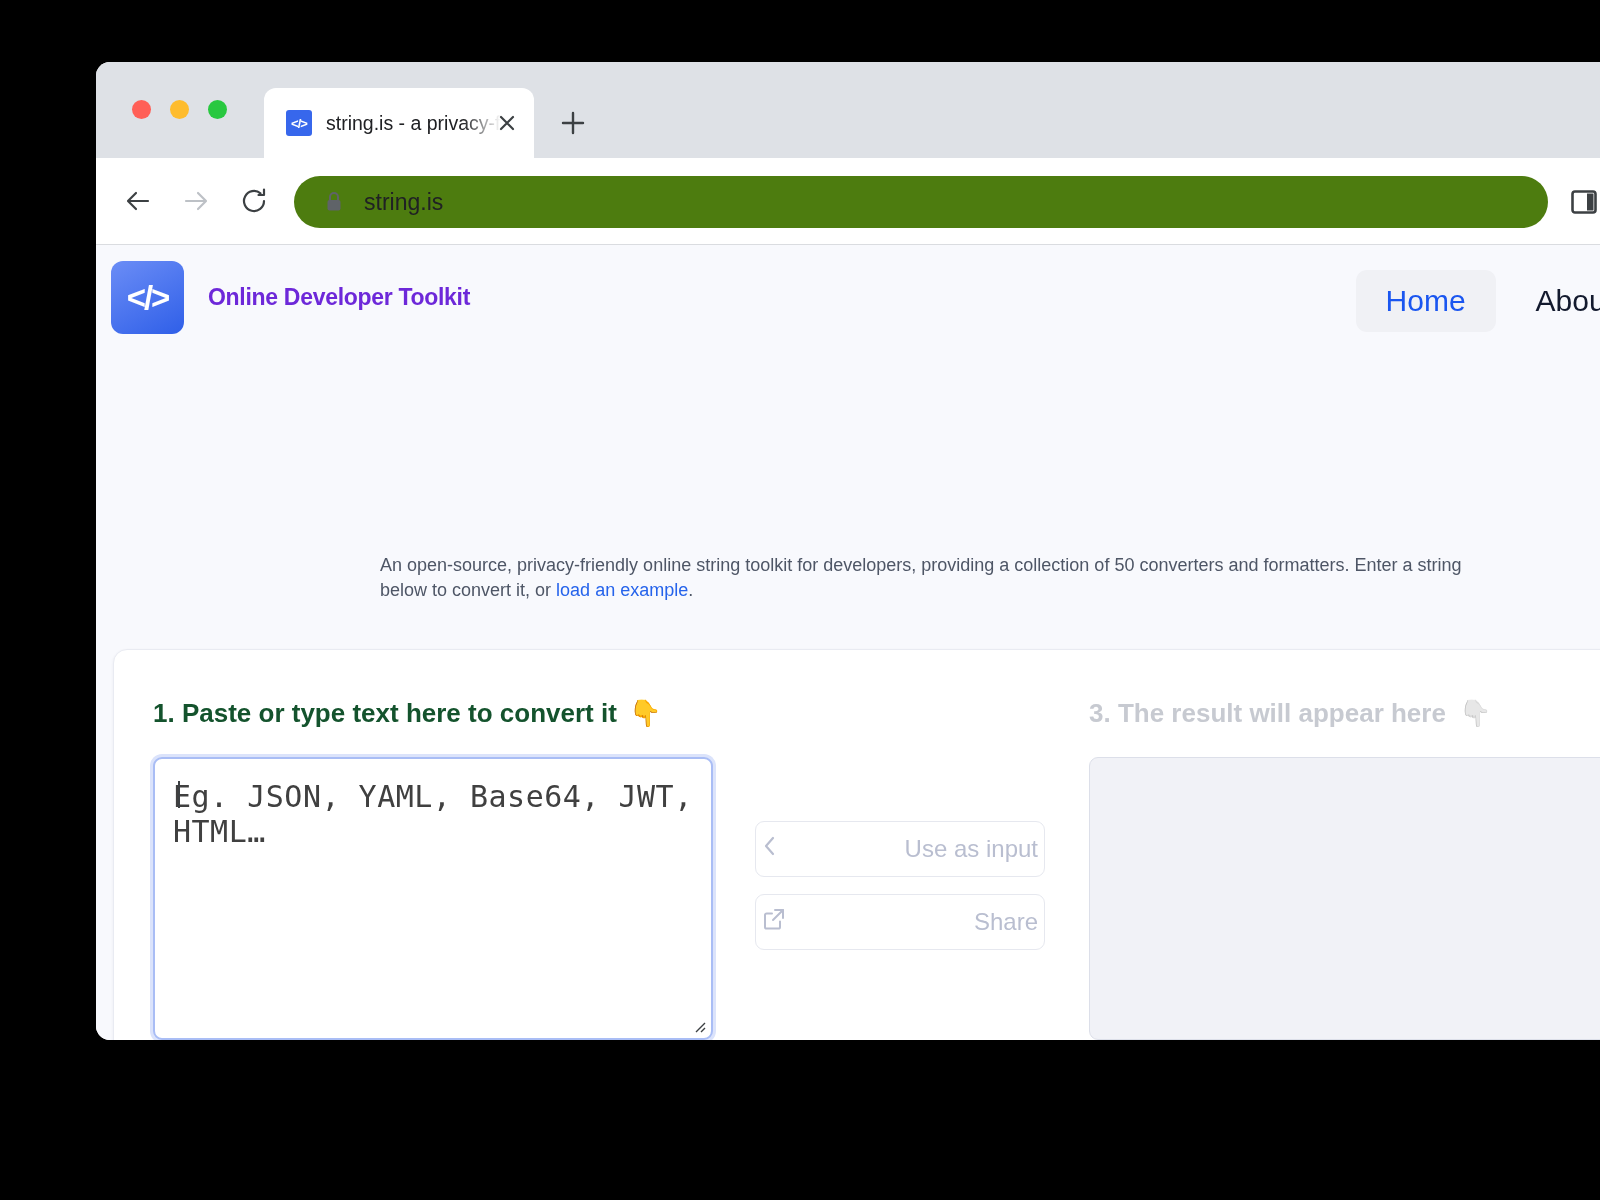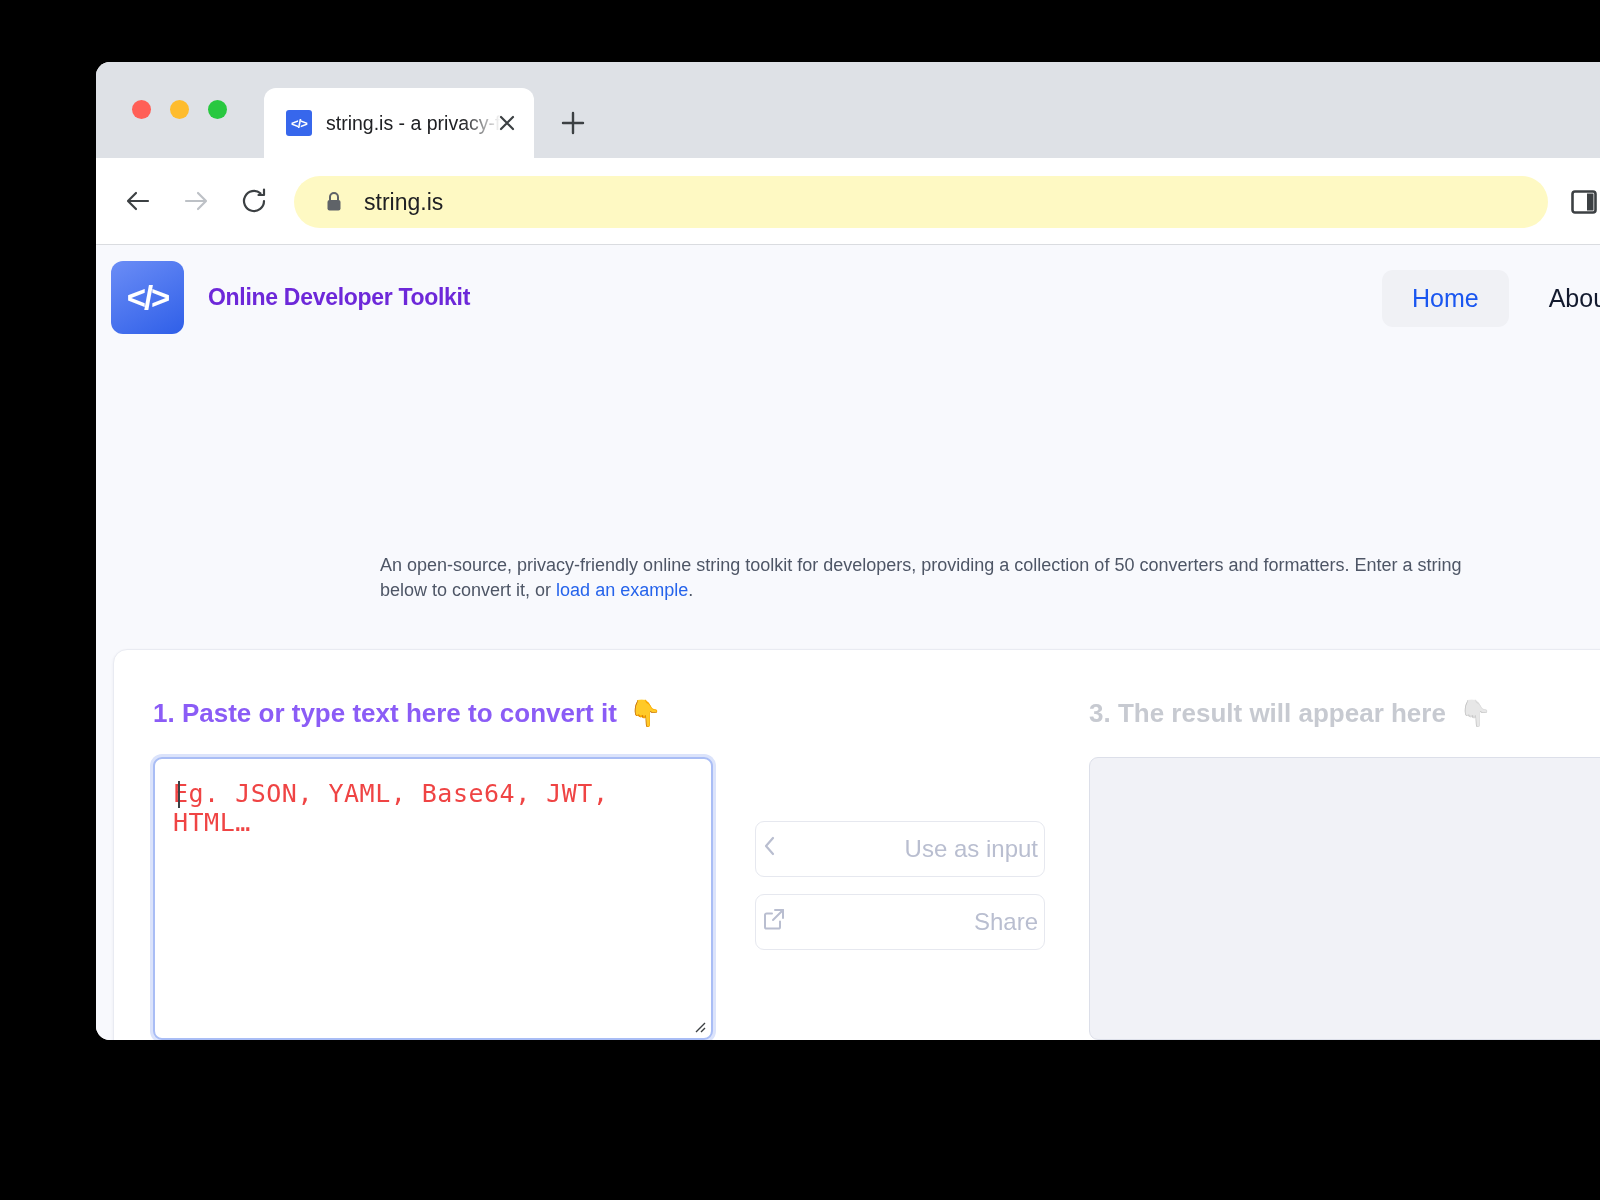--- a/index.html
+++ b/index.html
@@ -131,21 +131,21 @@
   #back-icon { left: 17px; }
   #forward-icon { left: 75px; }
   #reload-icon { left: 133px; }
 
   #address-bar {
     position: absolute;
     left: 198px;
     top: 18px;
     right: 108px;
     height: 52px;
-    background: #fef9c3;
+    background: #4d7c0f;
     border-radius: 26px;
     display: flex;
     align-items: center;
     padding-left: 30px;
     box-sizing: border-box;
     text-align: right;
   }
   #lock-icon { flex: 0 0 auto; display: flex; }
   #address-text {
     margin-left: 20px;
@@ -206,21 +206,21 @@
   }
   #site-nav {
     position: absolute;
     right: 12px;
     top: 25px;
     display: flex;
     align-items: center;
     gap: 10px;
   }
   .nav-link {
-    font-size: 25px;
+    font-size: 30px;
     padding: 14px 30px;
     border-radius: 11px;
     color: #131a2e;
   }
   .nav-link.active {
     color: #1a56f0;
     background: #f0f1f5;
   }
 
   
@@ -250,21 +250,21 @@
   }
   #input-panel {
     position: absolute;
     left: 39px;
     top: 48px;
     width: 563px;
   }
   .panel-heading {
     font-size: 26px;
     font-weight: 700;
-    color: #8b5cf6;
+    color: #14532d;
     margin: 0 0 28px 0;
     display: flex;
     align-items: center;
     gap: 13px;
   }
   .panel-heading.muted { color: #c7cad1; }
   .point-emoji { font-size: 26px; }
   .point-emoji.muted { filter: grayscale(1) opacity(0.45); }
 
   #input-textarea {
@@ -281,22 +281,22 @@
   #input-caret {
     position: absolute;
     left: 23px;
     top: 22px;
     width: 2px;
     height: 27px;
     background: #3c4043;
   }
   #input-placeholder {
     font-family: "DejaVu Sans Mono", monospace;
-    font-size: 25px;
-    color: #ef4444;
+    font-size: 30px;
+    color: #404040;
     letter-spacing: 0.5px;
   }
   #resize-grip {
     position: absolute;
     right: 5px;
     bottom: 5px;
     width: 14px;
     height: 14px;
   }
 

